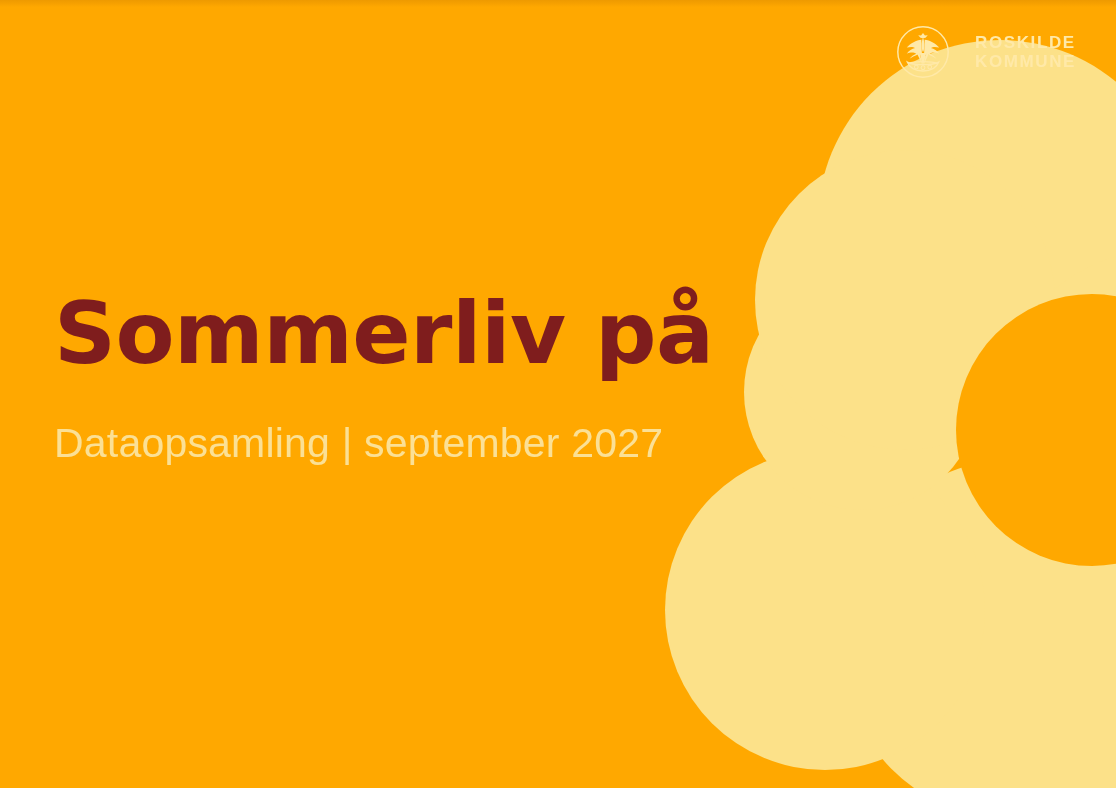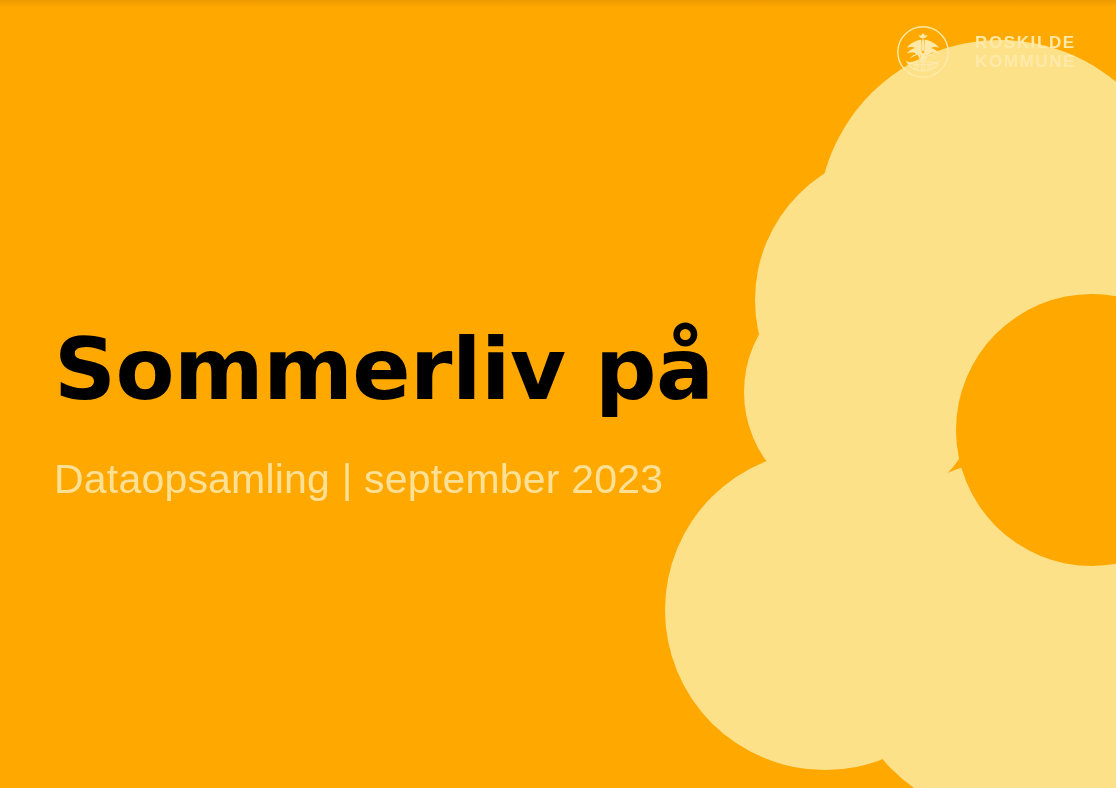--- a/index.html
+++ b/index.html
@@ -150,19 +150,19 @@
       <circle cx="50" cy="78" r="3.4" fill="none" stroke="#FFE9A8" stroke-width="2"></circle>
       <circle cx="62" cy="77" r="3.4" fill="none" stroke="#FFE9A8" stroke-width="2"></circle>
     </svg>
     <div class="logo-text">
       <span style="color: rgb(255, 233, 168);">ROSKILDE</span>
       <span style="color: rgb(255, 233, 168); text-align: center;">KOMMUNE</span>
     </div>
   </div>
 
   <div class="content">
-    <h1 class="title" style="color: #000000; margin-top: 36px;">
+    <h1 class="title" style="color: #7f1d1d;">
       <span class="line">Sommerliv på</span>
     </h1>
-    <div class="subtitle" style="color: rgb(251, 224, 149);">Dataopsamling | september 2023</div>
+    <div class="subtitle" style="color: rgb(251, 224, 149);">Dataopsamling | september 2027</div>
   </div>
 
 </div>
 
 </body></html>

